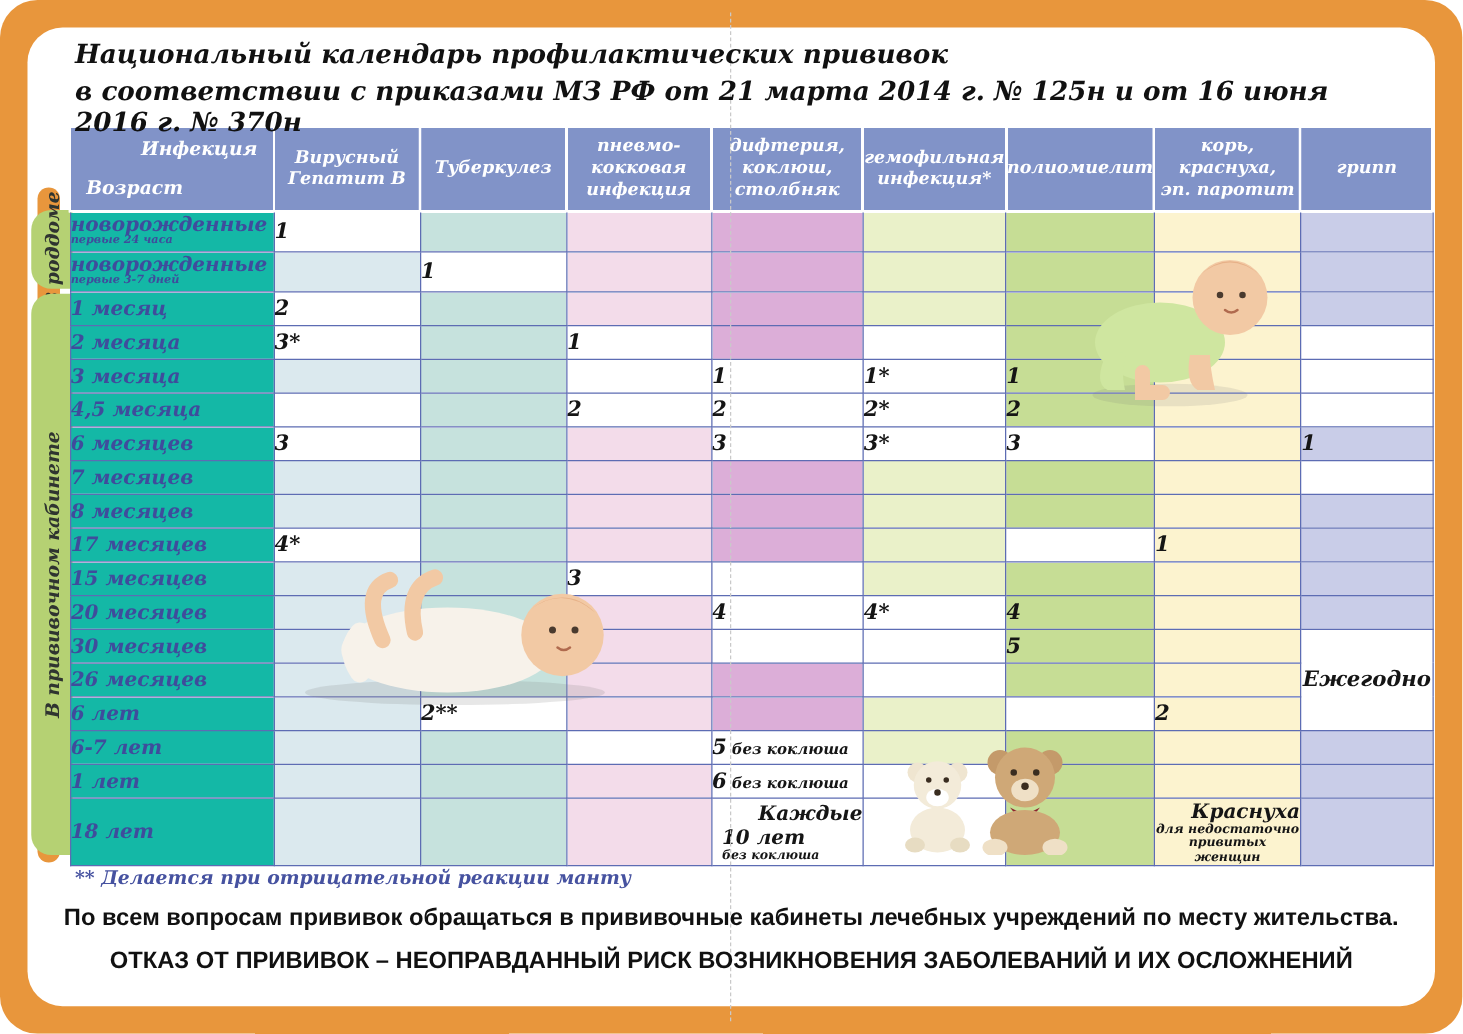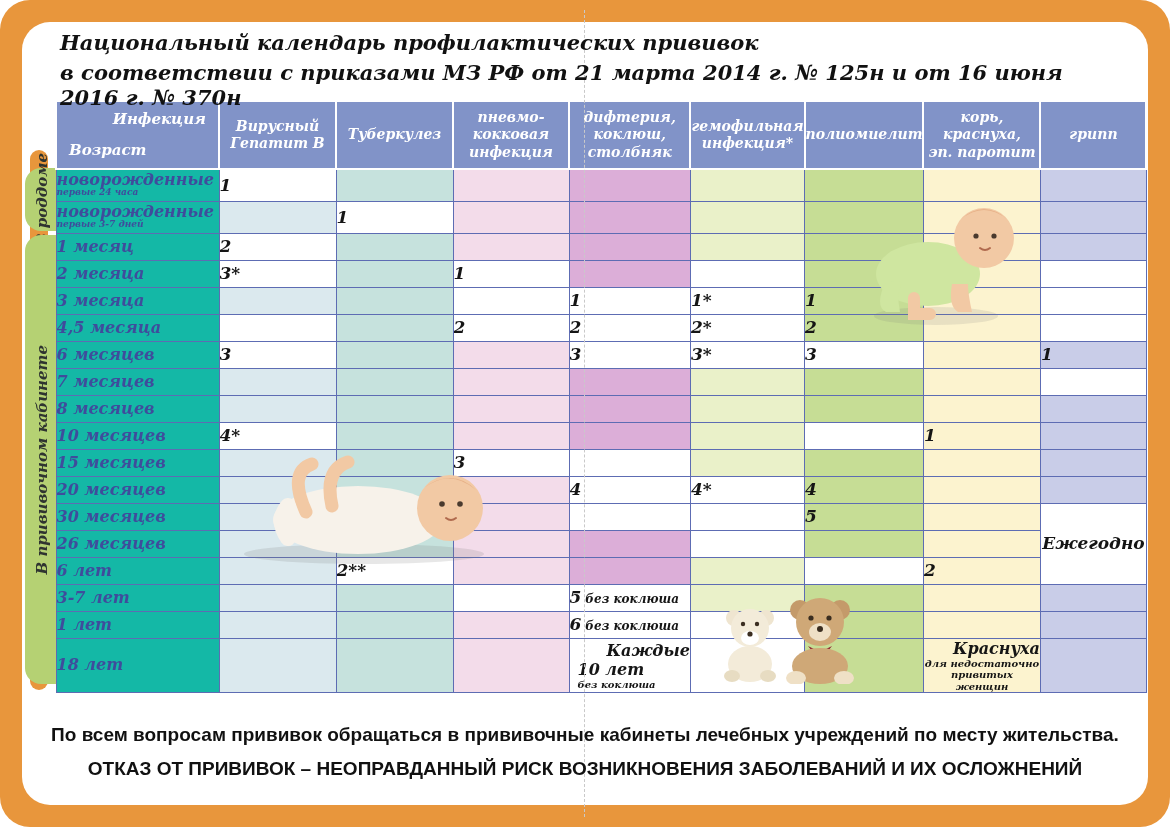--- a/index.html
+++ b/index.html
@@ -229,21 +229,21 @@
         <td class="val-cell" style="background: rgb(198, 226, 221);"></td>
         <td class="val-cell" style="background: rgb(243, 220, 234);"></td>
         <td class="val-cell" style="background: rgb(220, 174, 216);"></td>
         <td class="val-cell" style="background: rgb(234, 241, 201);"></td>
         <td class="val-cell" style="background: rgb(198, 221, 149);"></td>
         <td class="val-cell" style="background: rgb(252, 243, 207);"></td>
         <td class="val-cell" style="background: rgb(201, 205, 232);"></td>
       </tr>
       <tr style="height: 27px;">
         <td class="age-cell">
-          <div class="age-label">10 месяцев</div>
+          <div class="age-label">17 месяцев</div>
         </td>
         <td class="val-cell" style="background: rgb(255, 255, 255);"><span class="val">4*</span></td>
         <td class="val-cell" style="background: rgb(198, 226, 221);"></td>
         <td class="val-cell" style="background: rgb(243, 220, 234);"></td>
         <td class="val-cell" style="background: rgb(220, 174, 216);"></td>
         <td class="val-cell" style="background: rgb(234, 241, 201);"></td>
         <td class="val-cell" style="background: rgb(255, 255, 255);"></td>
         <td class="val-cell" style="background: rgb(252, 243, 207);"><span class="val">1</span></td>
         <td class="val-cell" style="background: rgb(201, 205, 232);"></td>
       </tr>
@@ -305,21 +305,21 @@
         <td class="val-cell" style="background: rgb(219, 233, 238);"></td>
         <td class="val-cell" style="background: rgb(255, 255, 255);"><span class="val">2**</span></td>
         <td class="val-cell" style="background: rgb(243, 220, 234);"></td>
         <td class="val-cell" style="background: rgb(220, 174, 216);"></td>
         <td class="val-cell" style="background: rgb(234, 241, 201);"></td>
         <td class="val-cell" style="background: rgb(255, 255, 255);"></td>
         <td class="val-cell" style="background: rgb(252, 243, 207);"><span class="val">2</span></td>
       </tr>
       <tr style="height: 27px;">
         <td class="age-cell">
-          <div class="age-label">3-7 лет</div>
+          <div class="age-label">6-7 лет</div>
         </td>
         <td class="val-cell" style="background: rgb(219, 233, 238);"></td>
         <td class="val-cell" style="background: rgb(198, 226, 221);"></td>
         <td class="val-cell" style="background: rgb(255, 255, 255);"></td>
         <td class="val-cell" style="background: rgb(255, 255, 255);"><span class="val">5</span><span class="suffix">без коклюша</span></td>
         <td class="val-cell" style="background: rgb(234, 241, 201);"></td>
         <td class="val-cell" style="background: rgb(198, 221, 149);"></td>
         <td class="val-cell" style="background: rgb(252, 243, 207);"></td>
         <td class="val-cell" style="background: rgb(201, 205, 232);"></td>
       </tr>
@@ -396,15 +396,16 @@
   <circle cx="99" cy="30" r="2.6" fill="#3a2d20"></circle>
     <circle cx="117" cy="30" r="2.6" fill="#3a2d20"></circle>
   <circle cx="108" cy="41" r="3" fill="#3a2d20"></circle>
   <path d="M96 58 L108 64 L120 58 L112 68 L104 68 Z" fill="#8e2430"></path>
   <ellipse cx="108" cy="78" rx="28" ry="18" fill="#cfa877"></ellipse>
   <ellipse cx="84" cy="90" rx="10" ry="7" fill="#efe0c6"></ellipse>
     <ellipse cx="132" cy="90" rx="10" ry="7" fill="#efe0c6"></ellipse>
 </svg>
 
 <div class="footnotes">
+  <span class="footnote">** Делается при отрицательной реакции манту</span>
 </div>
 <div class="footer-info">По всем вопросам прививок обращаться в прививочные кабинеты лечебных учреждений по месту жительства.</div>
 <div class="footer-warning">ОТКАЗ ОТ ПРИВИВОК – НЕОПРАВДАННЫЙ РИСК ВОЗНИКНОВЕНИЯ ЗАБОЛЕВАНИЙ И ИХ ОСЛОЖНЕНИЙ</div>
 
 </body></html>

